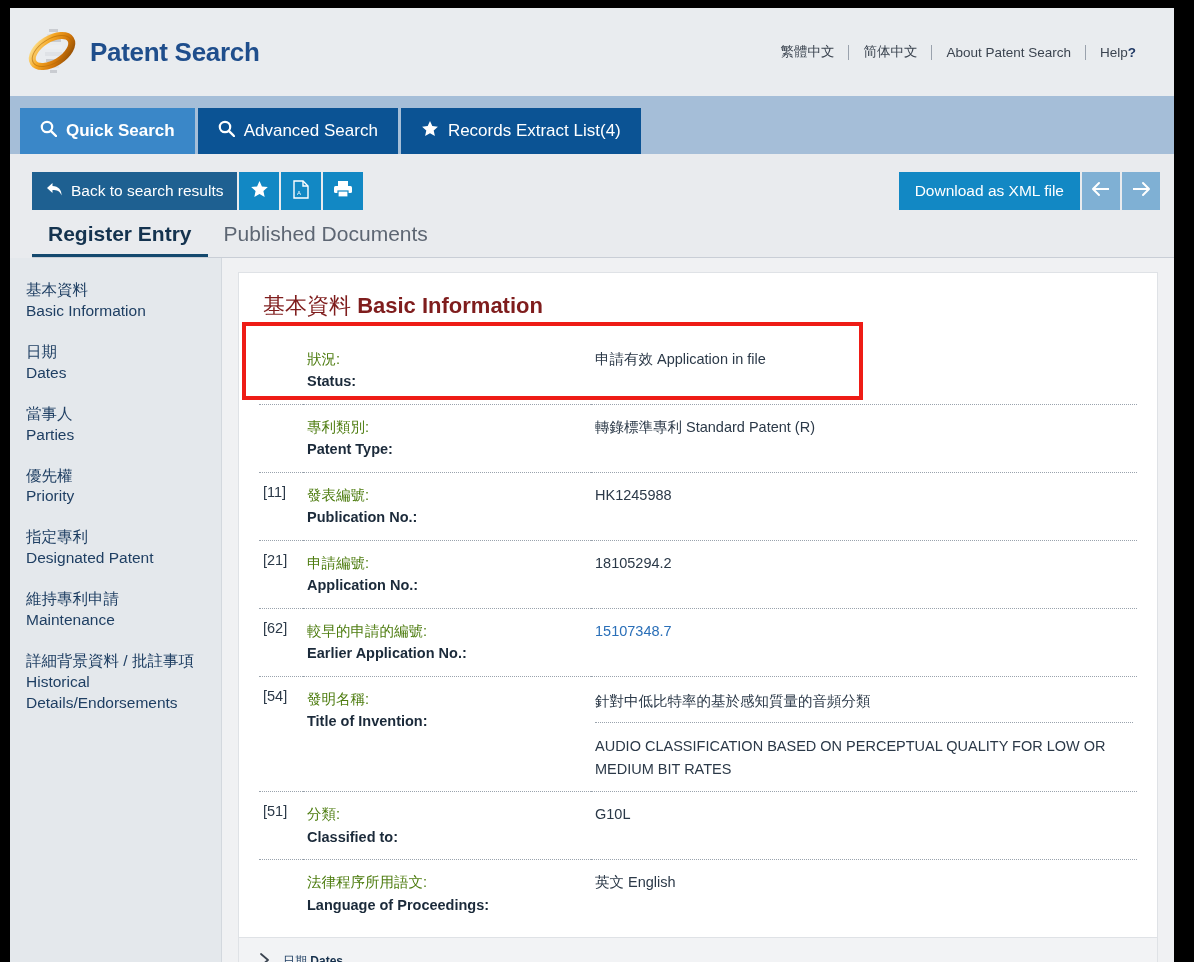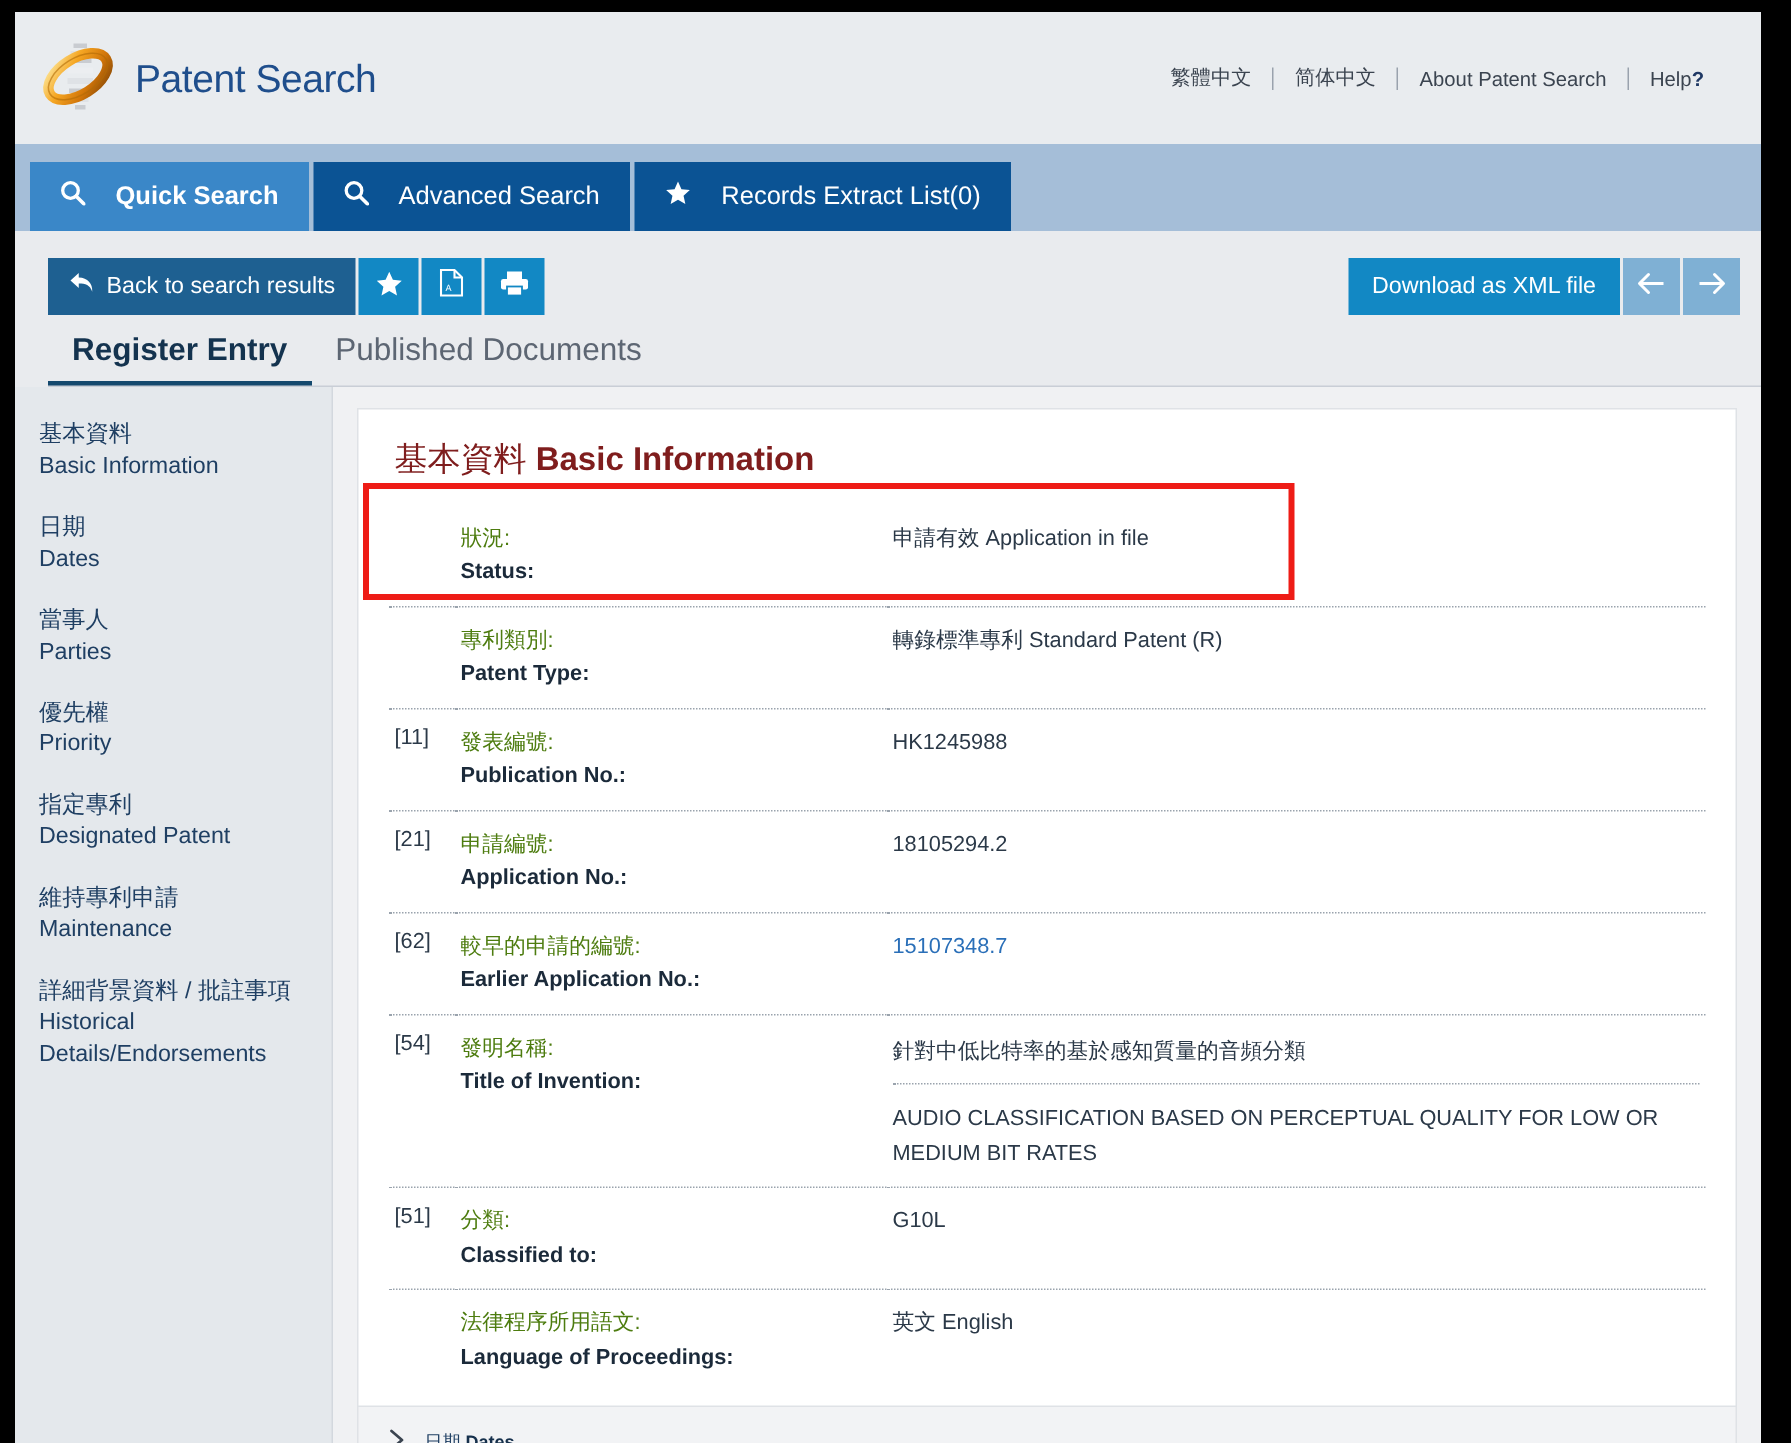--- a/index.html
+++ b/index.html
@@ -28,21 +28,21 @@
     background: #e9ecef;
     display: flex;
     align-items: center;
     padding: 0 24px 0 14px;
     position: relative;
   }
   .logo-wrap { display: flex; align-items: center; gap: 10px; }
   .logo-mark { width: 56px; height: 56px; flex: none; }
   .logo-text {
     font-size: 26px;
-    font-weight: normal;
+    font-weight: bold;
     color: #1f4e8c;
     letter-spacing: -0.3px;
     white-space: nowrap;
   }
   .header-links {
     margin-left: auto;
     display: flex;
     align-items: center;
     font-size: 13.5px;
     color: #3b4450;
@@ -65,21 +65,21 @@
     background: #a5bed8;
     display: flex;
     align-items: flex-end;
     padding-left: 10px;
     gap: 3px;
   }
   .tab {
     height: 46px;
     display: flex;
     align-items: center;
-    gap: 20px;
+    gap: 9px;
     padding: 0 20px;
     color: #ffffff;
     font-size: 17px;
     background: #0b5394;
     cursor: pointer;
     white-space: nowrap;
   }
   .tab.active {
     background: #3a87c8;
     font-weight: bold;
@@ -290,21 +290,21 @@
             </svg>
       </span>
       <span>Advanced Search</span>
     </div>
     <div class="tab">
       <span>
         <svg width="18" height="17" viewBox="0 0 18 17">
               <polygon points="9,1 11.3,6.1 16.9,6.7 12.7,10.5 13.9,16 9,13.2 4.1,16 5.3,10.5 1.1,6.7 6.7,6.1" fill="#fff"></polygon>
             </svg>
       </span>
-      <span>Records Extract List(0)</span>
+      <span>Records Extract List(4)</span>
     </div>
   </div>
 
   <div class="toolbar">
     <div class="btn-group">
       <div class="btn btn-primary">
         <span>
           <svg width="17" height="15" viewBox="0 0 17 15">
                 <path d="M6.5 1 L1 6 L6.5 11 L6.5 8 C11 8 14 9 15.5 13.5 C15.8 8 12.5 4.2 6.5 4 Z" fill="#fff"></path>
               </svg>

